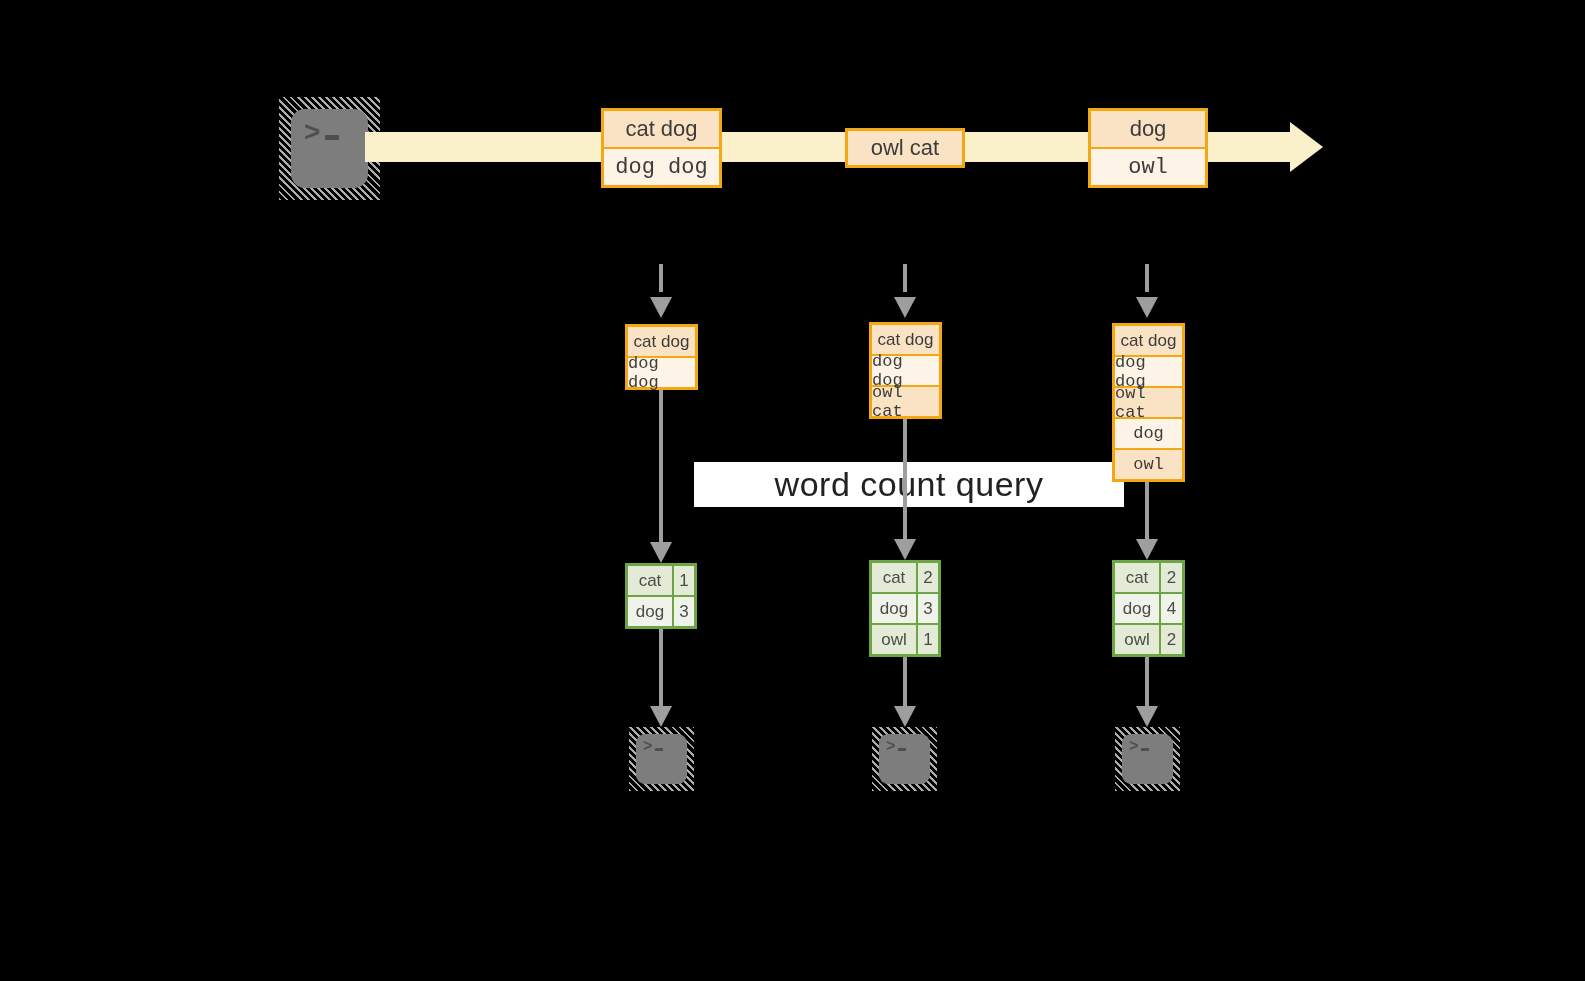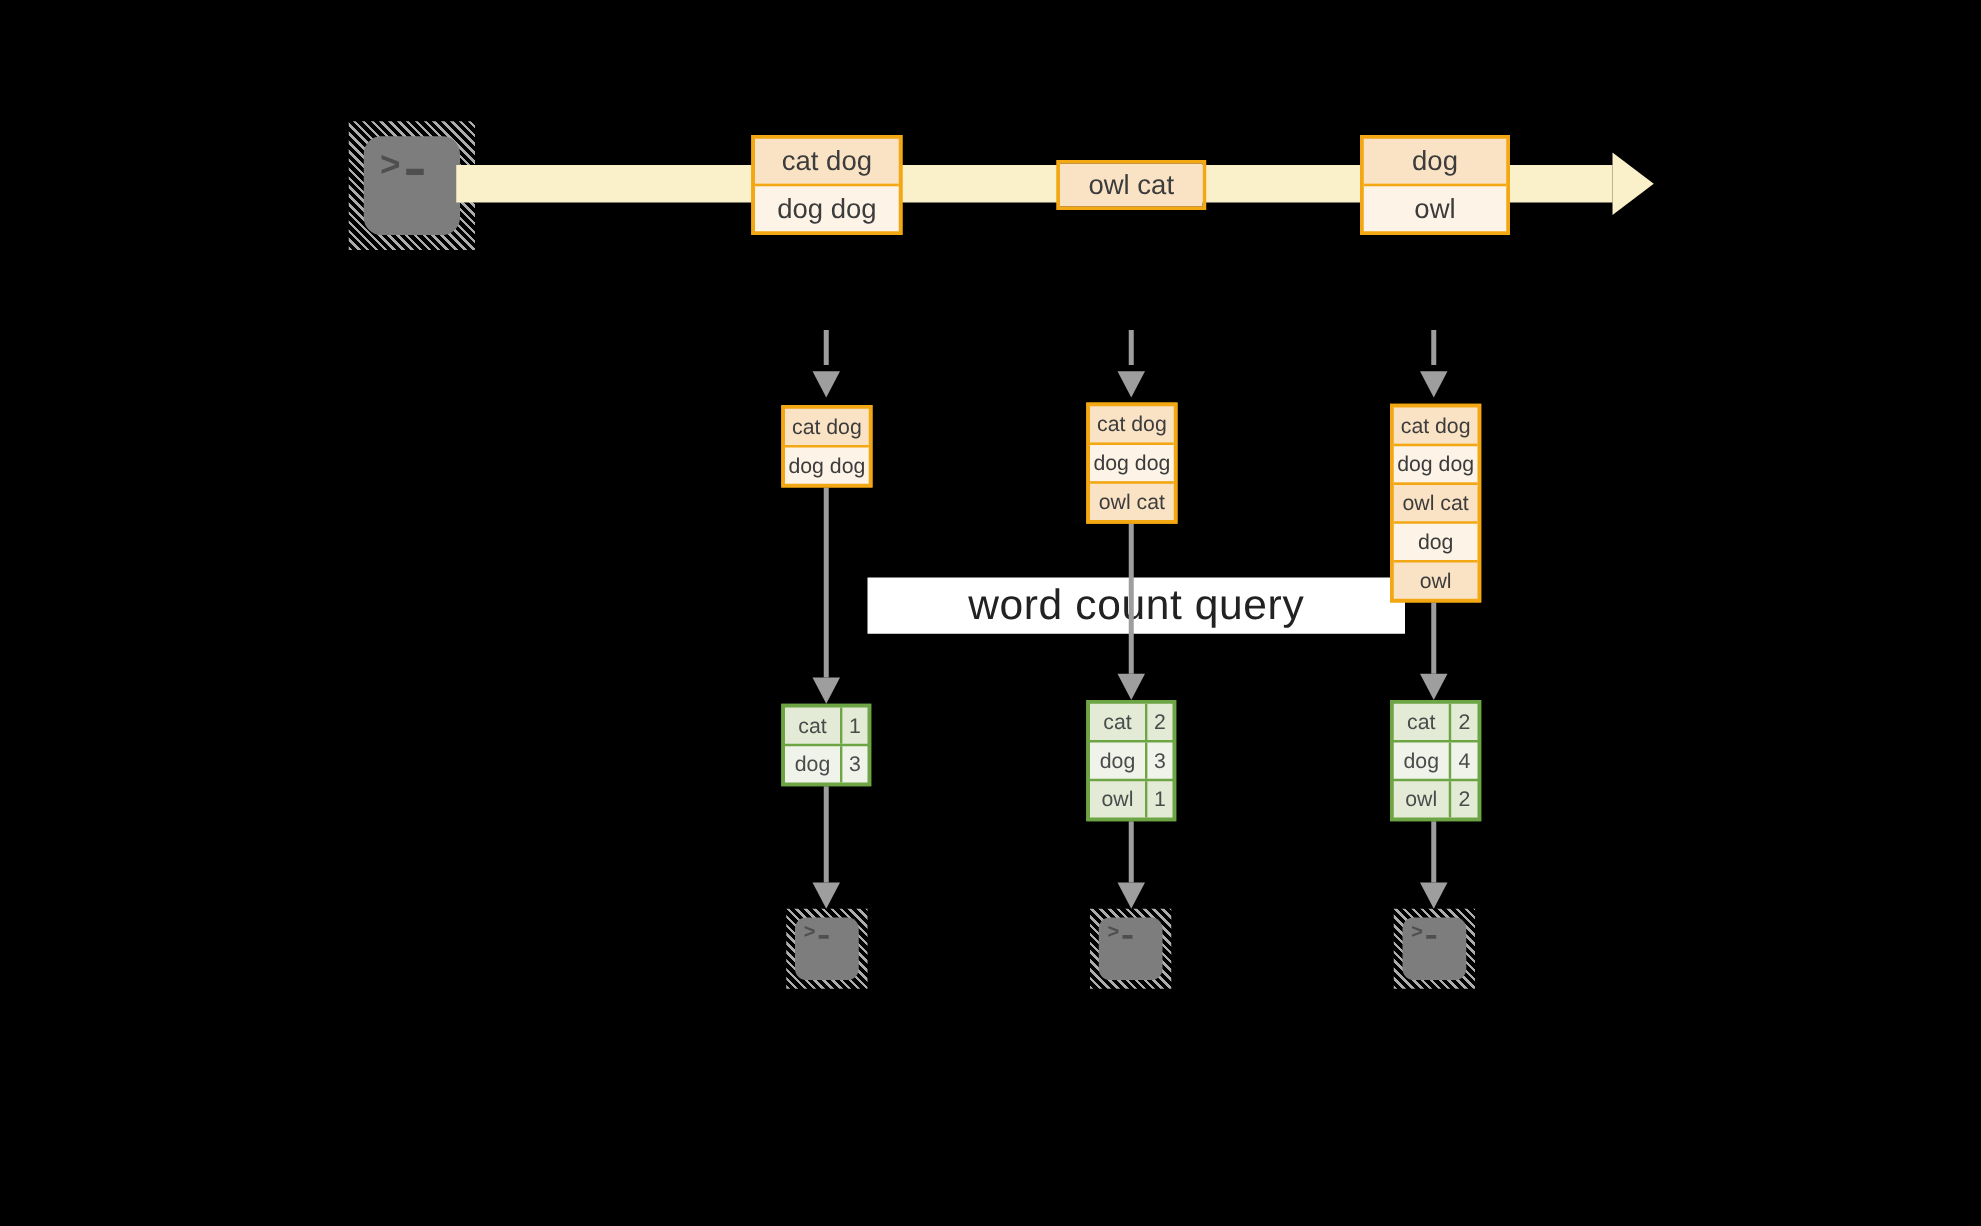--- a/index.html
+++ b/index.html
@@ -50,21 +50,21 @@
     border-top:25px solid transparent;border-bottom:25px solid transparent;
     border-left:33px solid var(--stream-band);
   }
   
   .obox{position:absolute;box-sizing:border-box;border:3px solid var(--record-border);z-index:4;background:var(--record-border);}
   .orow{
     display:flex;align-items:center;justify-content:center;
     background:var(--record-fill-light);color:#3C3C3C;
   }
   .orow.dark{background:var(--record-fill-dark);}
-  .orow + .orow{border-top:2px solid var(--record-border);}
+  .orow + .orow{border-top:2px solid var(--record-border);font-family:Liberation Mono, monospace;}
   .obox.top .orow{height:36px;font-size:22px;}
   .obox.top.single .orow{height:34px;}
   .obox.stack .orow{height:29px;font-size:17px;}
   
   .vdash{position:absolute;width:4px;background:var(--arrow-gray);z-index:3;}
   .tri-down{
     position:absolute;width:0;height:0;z-index:3;
     border-left:11px solid transparent;border-right:11px solid transparent;
     border-top:21px solid var(--arrow-gray);
   }

